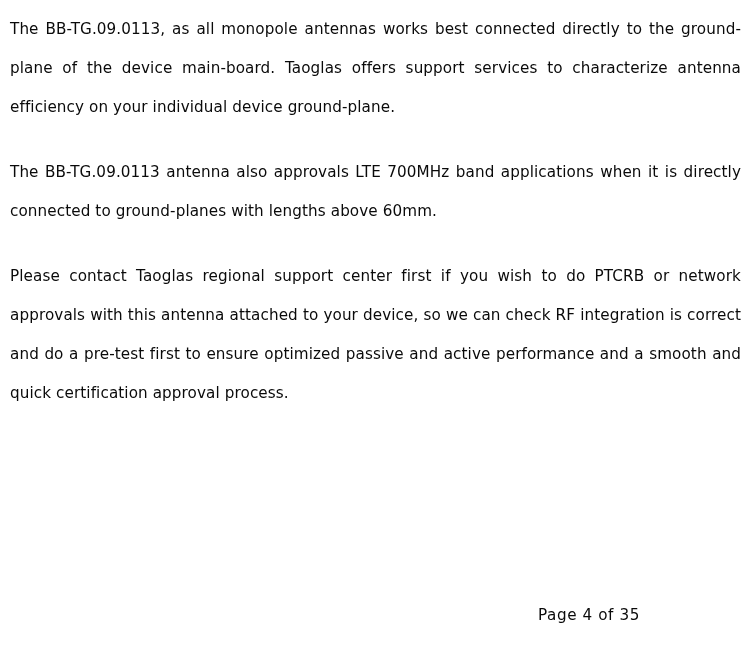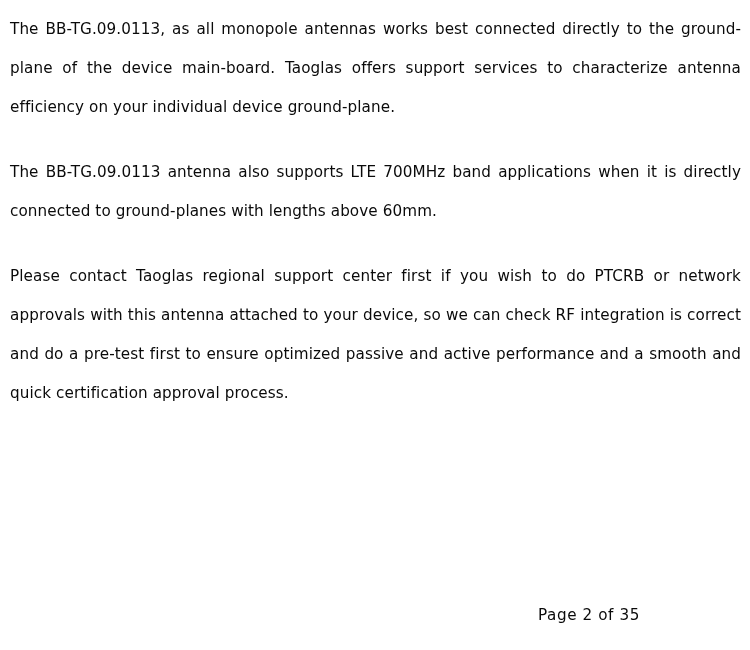--- a/index.html
+++ b/index.html
@@ -54,19 +54,19 @@
     letter-spacing: 0.6px;
   }
 </style>
 </head>
 <body>
 
 <div class="page">
 
   <div class="body-text">
     <p class="para">The BB-TG.09.0113, as all monopole antennas works best connected directly to the ground-plane of the device main-board. Taoglas offers support services to characterize antenna efficiency on your individual device ground-plane.</p>
-    <p class="para">The BB-TG.09.0113 antenna also supports LTE 700MHz band applications when it is directly connected to ground-planes with lengths above 60mm.</p>
+    <p class="para">The BB-TG.09.0113 antenna also approvals LTE 700MHz band applications when it is directly connected to ground-planes with lengths above 60mm.</p>
     <p class="para">Please contact Taoglas regional support center first if you wish to do PTCRB or network approvals with this antenna attached to your device, so we can check RF integration is correct and do a pre-test first to ensure optimized passive and active performance and a smooth and quick certification approval process.</p>
   </div>
 
-  <div class="footer">Page 2 of 35</div>
+  <div class="footer">Page 4 of 35</div>
 
 </div>
 
 </body></html>

